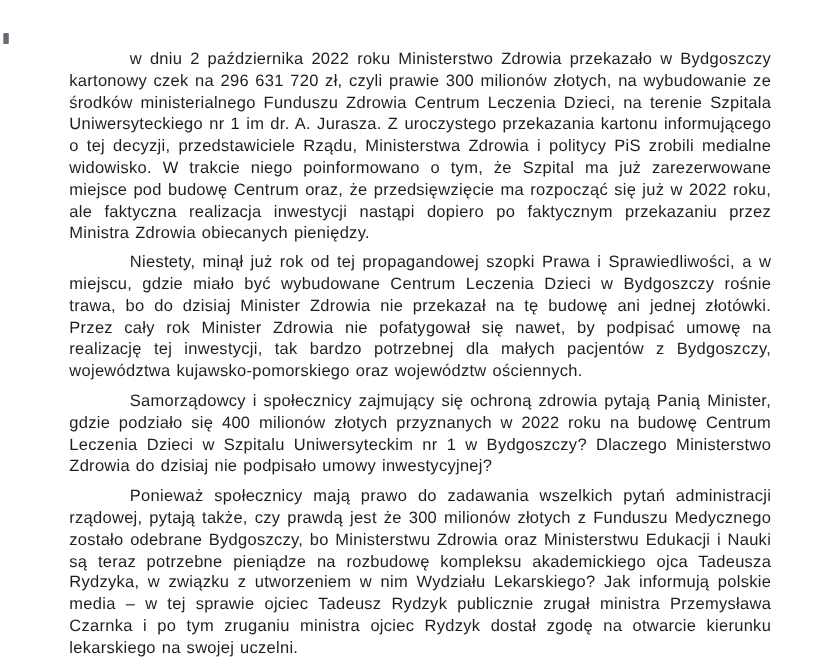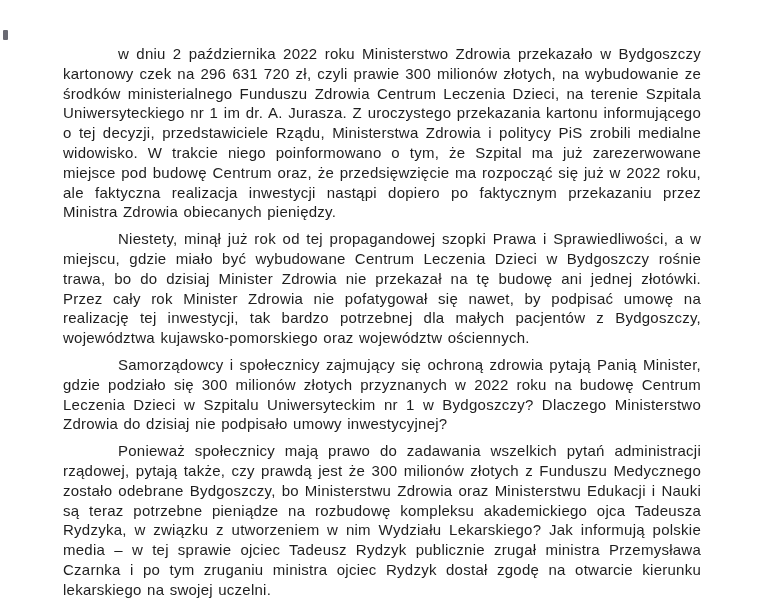--- a/index.html
+++ b/index.html
@@ -44,16 +44,16 @@
   }
 </style>
 </head>
 <body>
 
 <div class="page">
   <div class="scan-artifact"></div>
   <div class="text-block">
     <p class="doc-para">w dniu 2 października 2022 roku Ministerstwo Zdrowia przekazało w Bydgoszczy kartonowy czek na 296 631 720 zł, czyli prawie 300 milionów złotych, na wybudowanie ze środków ministerialnego Funduszu Zdrowia Centrum Leczenia Dzieci, na terenie Szpitala Uniwersyteckiego nr 1 im dr. A. Jurasza. Z uroczystego przekazania kartonu informującego o tej decyzji, przedstawiciele Rządu, Ministerstwa Zdrowia i politycy PiS zrobili medialne widowisko. W trakcie niego poinformowano o tym, że Szpital ma już zarezerwowane miejsce pod budowę Centrum oraz, że przedsięwzięcie ma rozpocząć się już w 2022 roku, ale faktyczna realizacja inwestycji nastąpi dopiero po faktycznym przekazaniu przez Ministra Zdrowia obiecanych pieniędzy.</p>
     <p class="doc-para">Niestety, minął już rok od tej propagandowej szopki Prawa i Sprawiedliwości, a w miejscu, gdzie miało być wybudowane Centrum Leczenia Dzieci w Bydgoszczy rośnie trawa, bo do dzisiaj Minister Zdrowia nie przekazał na tę budowę ani jednej złotówki. Przez cały rok Minister Zdrowia nie pofatygował się nawet, by podpisać umowę na realizację tej inwestycji, tak bardzo potrzebnej dla małych pacjentów z Bydgoszczy, województwa kujawsko-pomorskiego oraz województw ościennych.</p>
-    <p class="doc-para">Samorządowcy i społecznicy zajmujący się ochroną zdrowia pytają Panią Minister, gdzie podziało się 300 milionów złotych przyznanych w 2022 roku na budowę Centrum Leczenia Dzieci w Szpitalu Uniwersyteckim nr 1 w Bydgoszczy? Dlaczego Ministerstwo Zdrowia do dzisiaj nie podpisało umowy inwestycyjnej?</p>
+    <p class="doc-para">Samorządowcy i społecznicy zajmujący się ochroną zdrowia pytają Panią Minister, gdzie podziało się 400 milionów złotych przyznanych w 2022 roku na budowę Centrum Leczenia Dzieci w Szpitalu Uniwersyteckim nr 1 w Bydgoszczy? Dlaczego Ministerstwo Zdrowia do dzisiaj nie podpisało umowy inwestycyjnej?</p>
     <p class="doc-para">Ponieważ społecznicy mają prawo do zadawania wszelkich pytań administracji rządowej, pytają także, czy prawdą jest że 300 milionów złotych z Funduszu Medycznego zostało odebrane Bydgoszczy, bo Ministerstwu Zdrowia oraz Ministerstwu Edukacji i Nauki są teraz potrzebne pieniądze na rozbudowę kompleksu akademickiego ojca Tadeusza Rydzyka, w związku z utworzeniem w nim Wydziału Lekarskiego? Jak informują polskie media – w tej sprawie ojciec Tadeusz Rydzyk publicznie zrugał ministra Przemysława Czarnka i po tym zruganiu ministra ojciec Rydzyk dostał zgodę na otwarcie kierunku lekarskiego na swojej uczelni.</p>
   </div>
 </div>
 
 </body></html>

